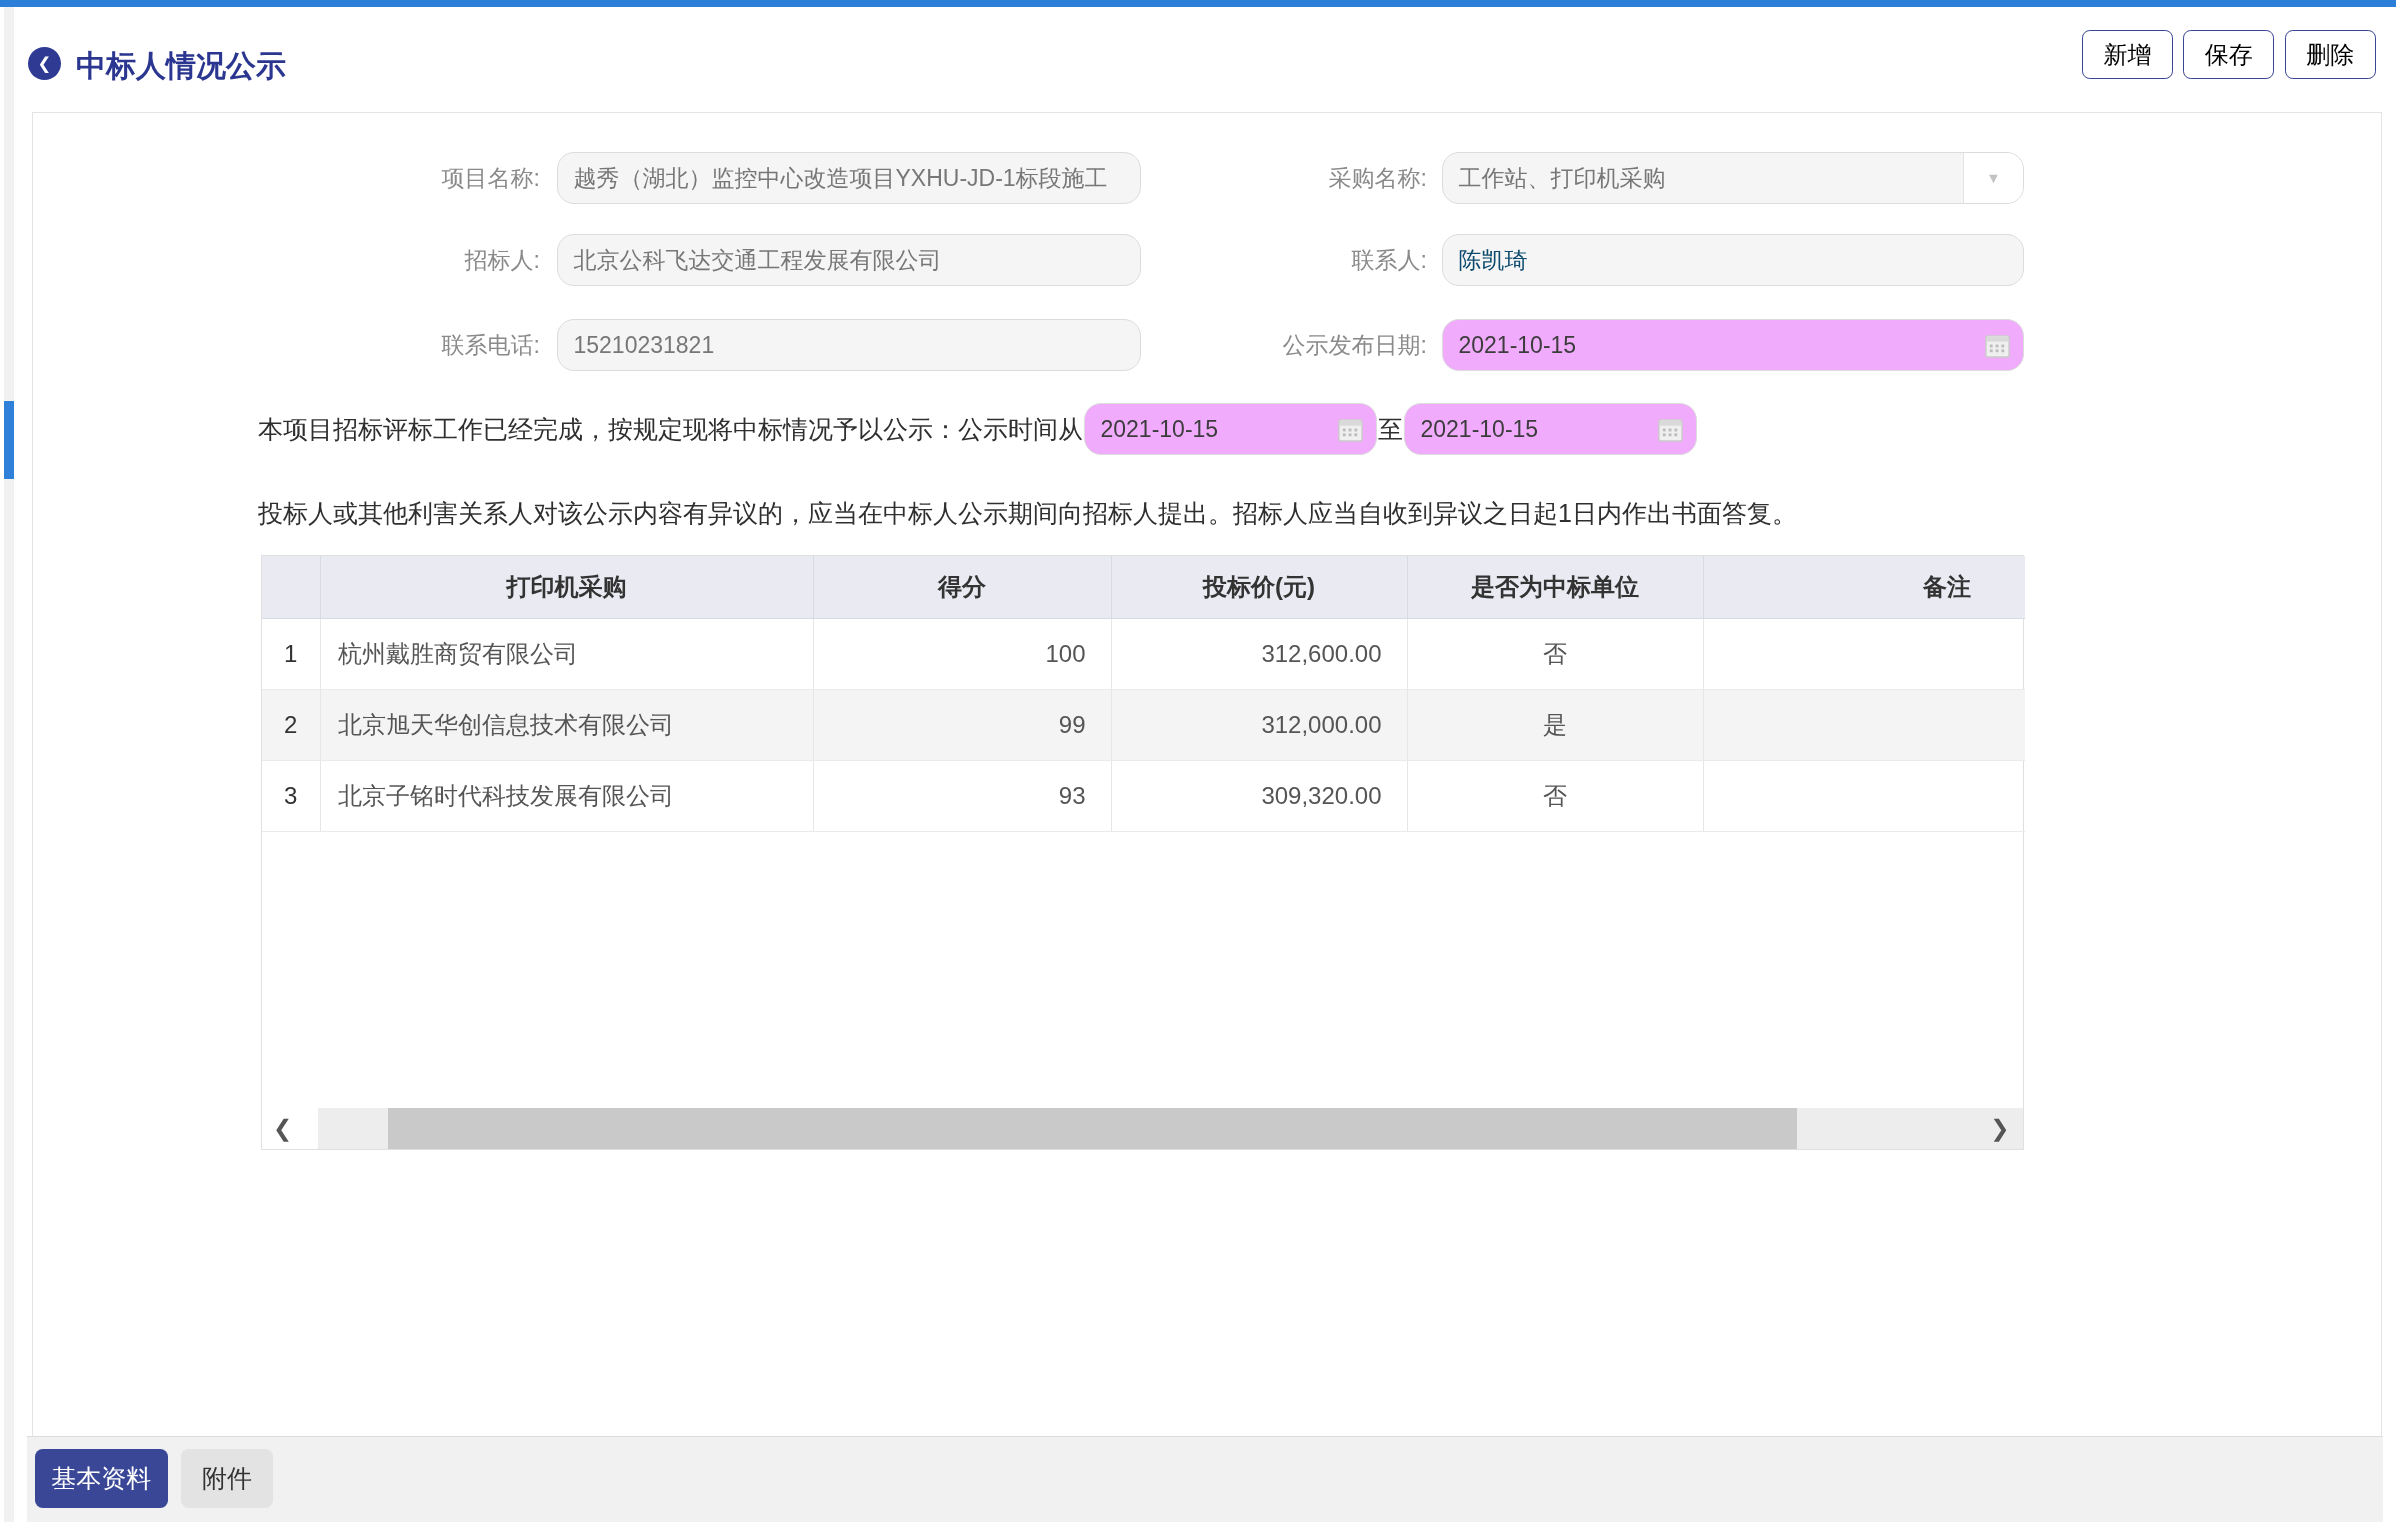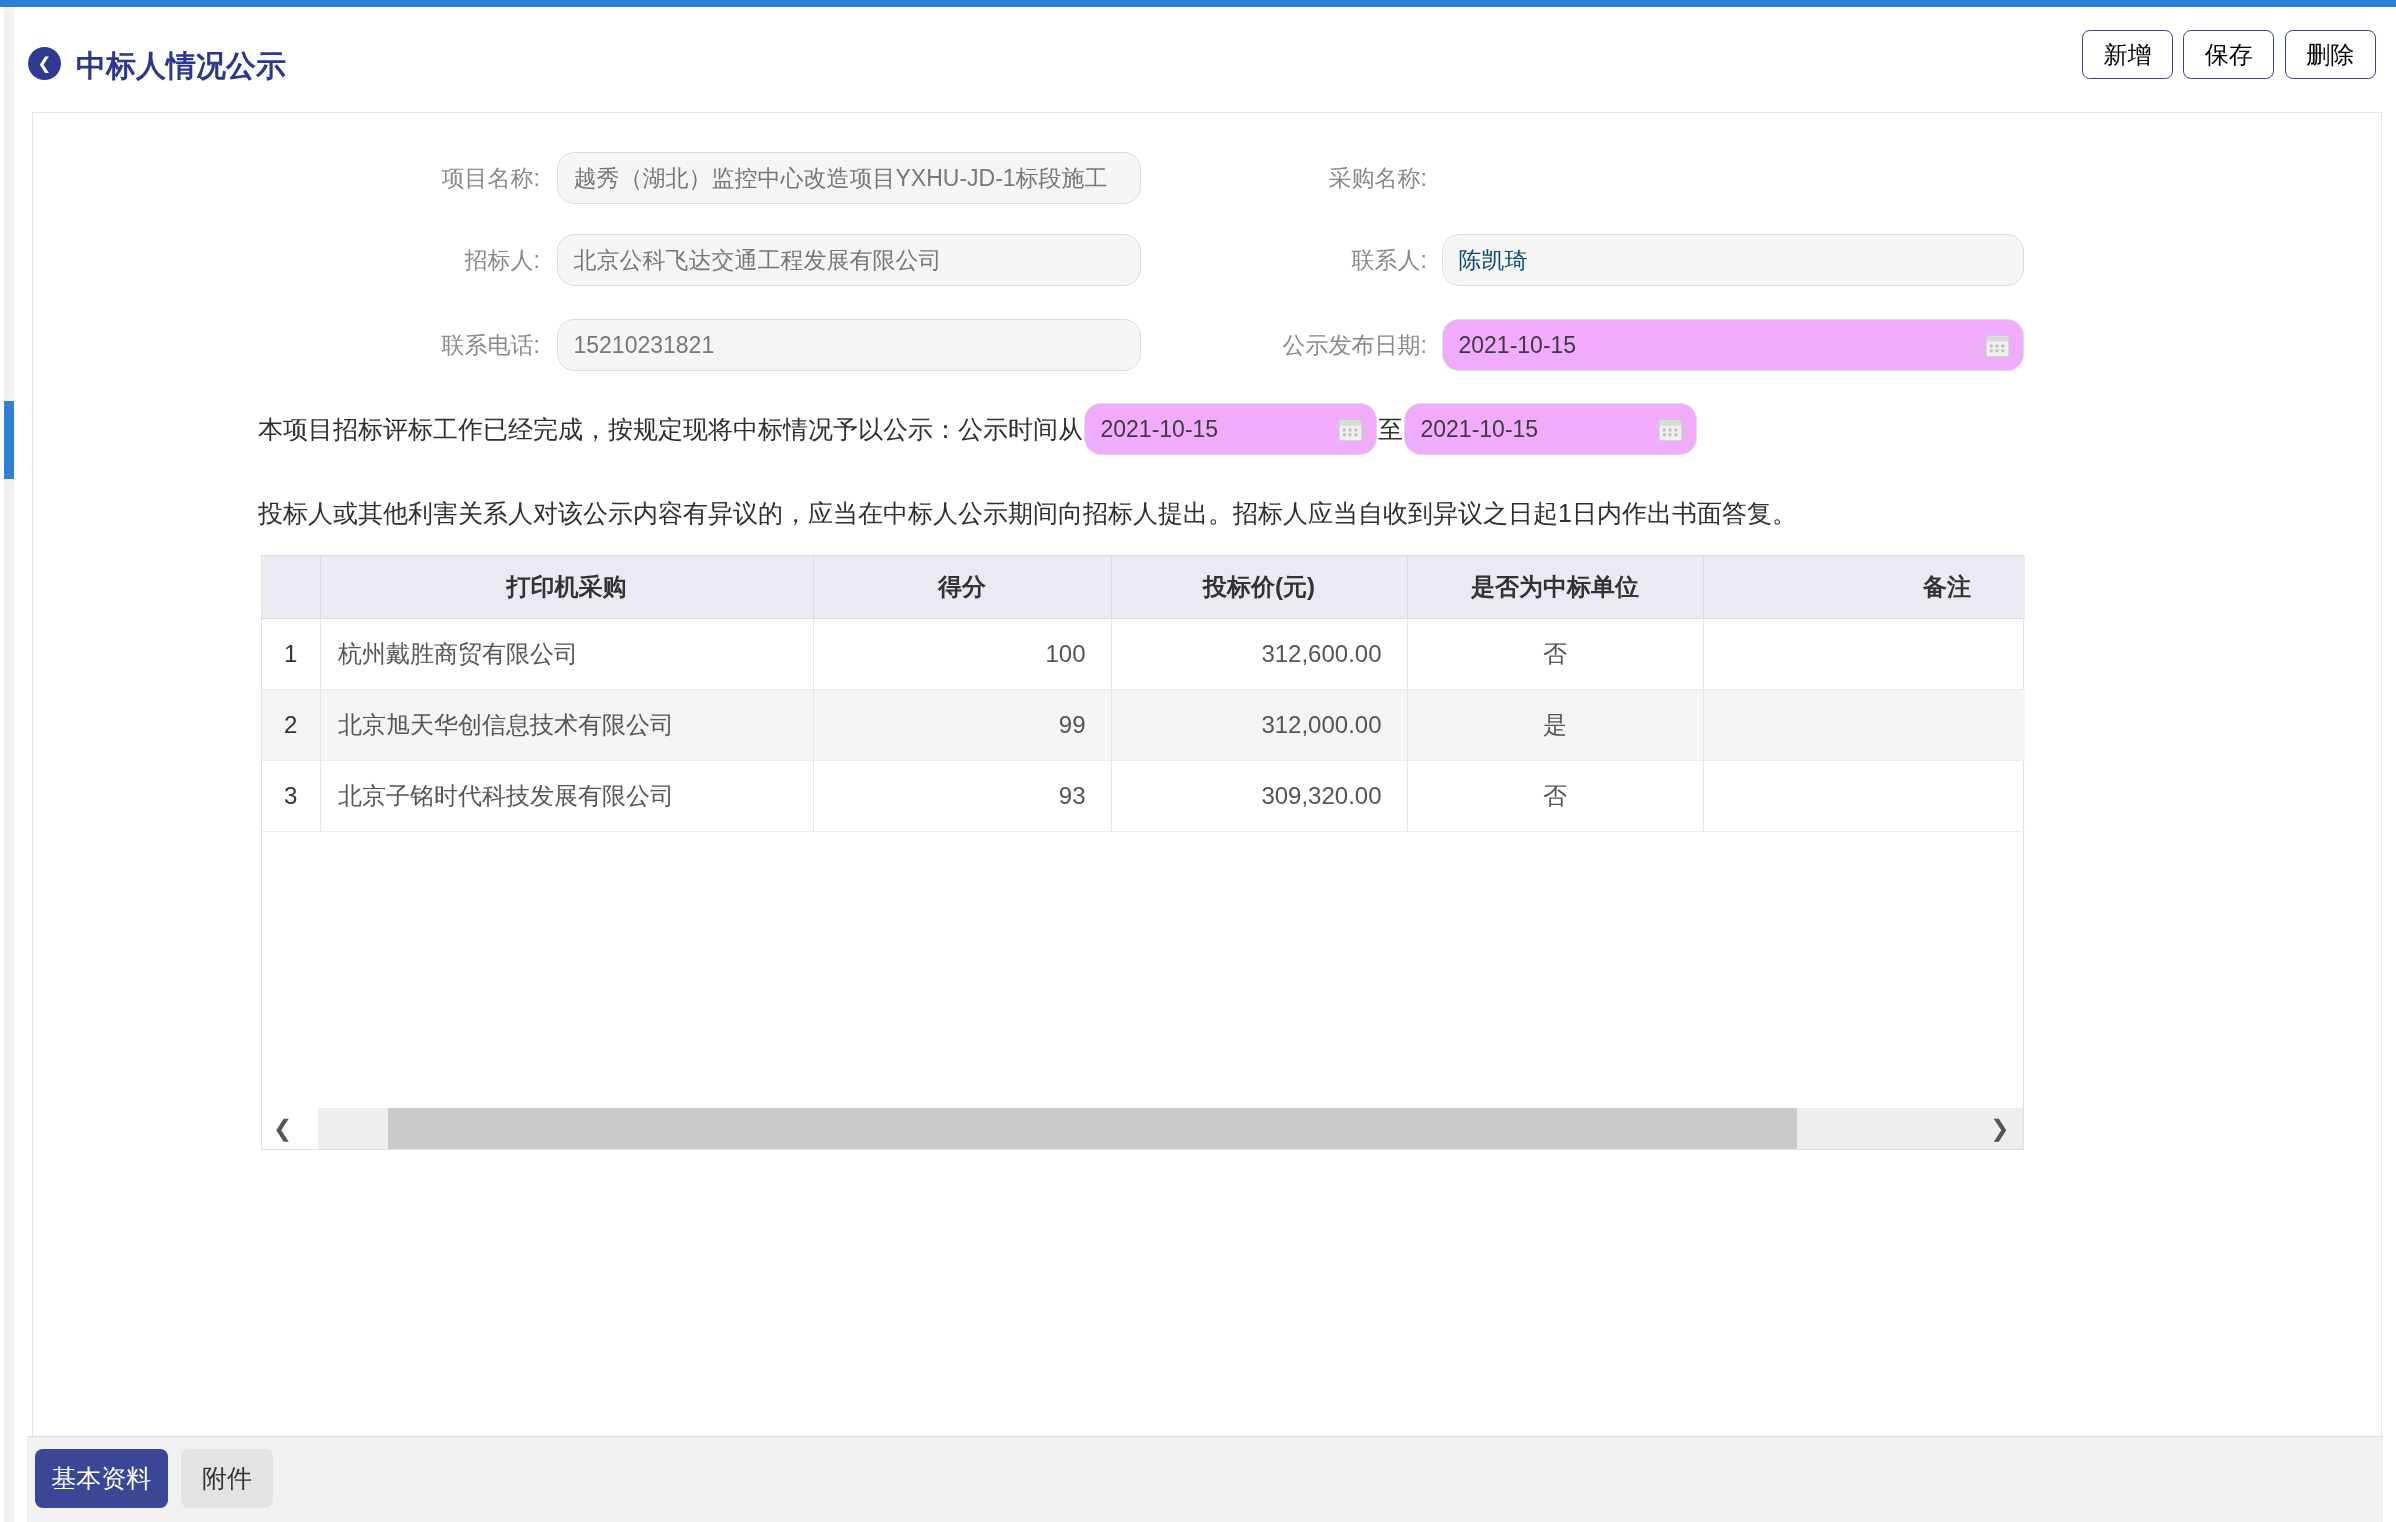--- a/index.html
+++ b/index.html
@@ -102,20 +102,24 @@
   <button class="btn-outline">保存</button>
   <button class="btn-outline">删除</button>
 </div>
 
 <div class="panel">
 
   <div class="f-label" style="left:177px; top:39px;">项目名称:</div>
   <div class="input" style="left:524px; top:39px; width:584px;">越秀（湖北）监控中心改造项目YXHU-JD-1标段施工</div>
 
   <div class="f-label" style="left:1064px; top:39px;">采购名称:</div>
+  <div class="input" style="left:1409px; top:39px; width:582px;">
+    <span>工作站、打印机采购</span>
+    <span class="dd-arrow">▼</span>
+  </div>
 
   <div class="f-label" style="left:177px; top:121px;">招标人:</div>
   <div class="input" style="left:524px; top:121px; width:584px;">北京公科飞达交通工程发展有限公司</div>
 
   <div class="f-label" style="left:1064px; top:121px;">联系人:</div>
   <div class="input" style="left:1409px; top:121px; width:582px; color:#0c4a6e;">陈凯琦</div>
 
   <div class="f-label" style="left:177px; top:206px;">联系电话:</div>
   <div class="input" style="left:524px; top:206px; width:584px;">15210231821</div>
 

